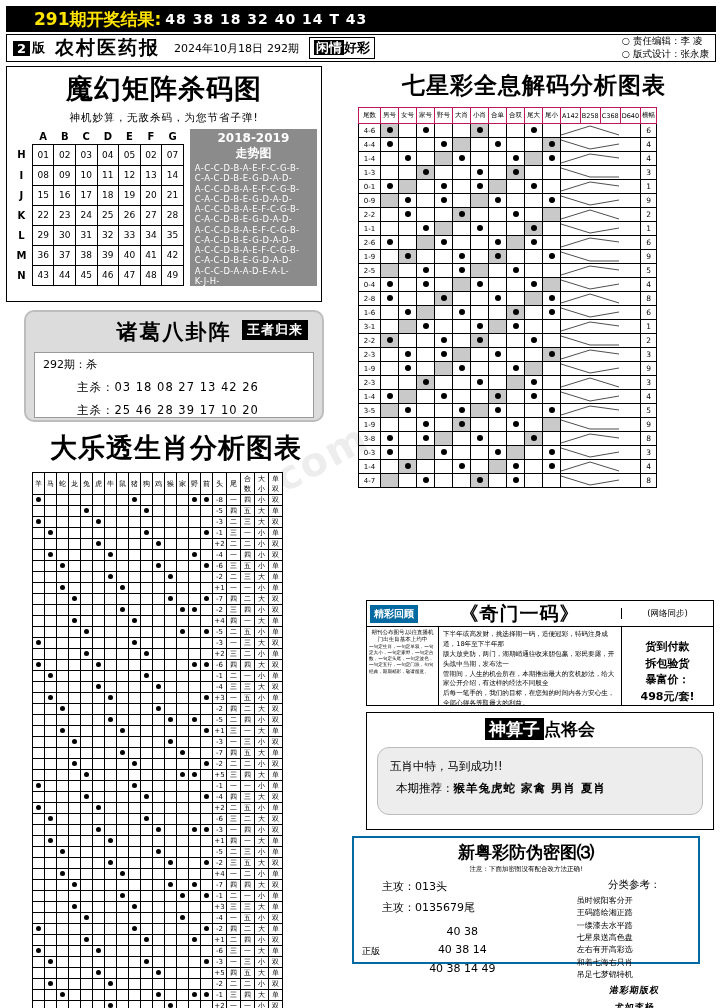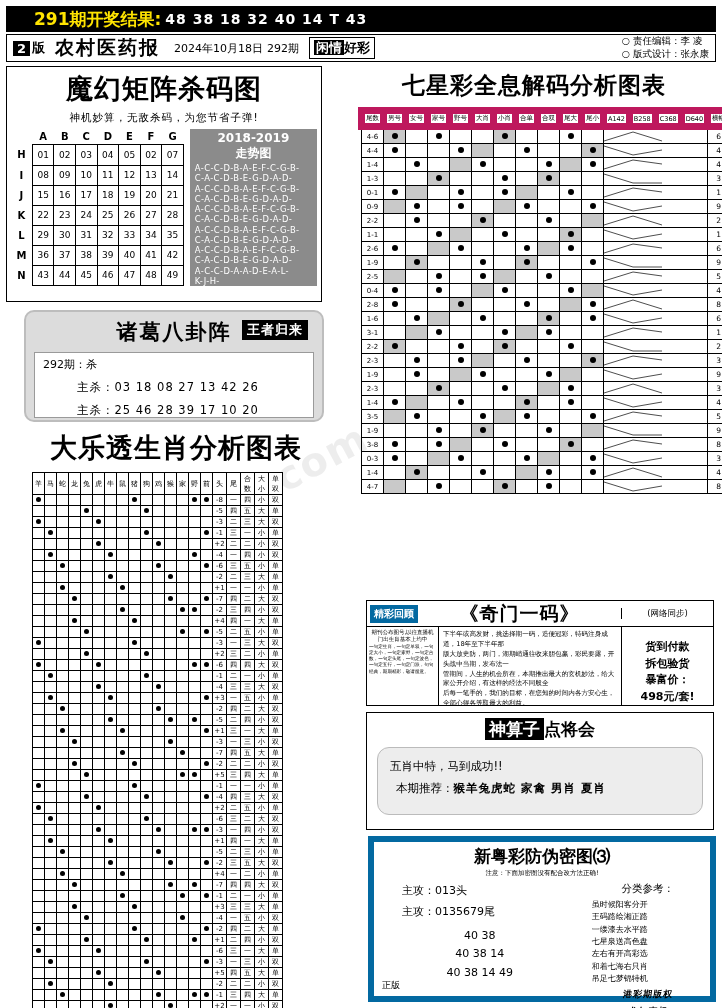--- a/index.html
+++ b/index.html
@@ -125,21 +125,21 @@
   table.zodiac td.n { width:14px; font-size:7px; }
 
   
   .rbox1 { left:352px; top:66px; width:364px; }
   .rbox1 h2 {
     text-align:center; font-size:23px; font-weight:bold; margin:4px 0 6px 0;
     font-family:"DejaVu Serif","Liberation Serif",serif; letter-spacing:1px;
   }
   table.holo { border-collapse:collapse; margin-left:6px; }
   table.holo th {
-    font-size:6.5px; font-weight:normal; border:7px solid #be185d; height:16px;
+    font-size:6.5px; font-weight:normal; border:1px solid #be185d; height:16px;
     padding:0 1px; background:#fff; white-space:nowrap;
   }
   table.holo td {
     border:1px solid #000; height:13.4px; padding:0; text-align:center; font-size:7px;
   }
   table.holo td.lbl { width:22px; font-size:7px; }
   table.holo td.c { width:18px; }
   table.holo td.c span {
     display:inline-block; width:6px; height:6px; border-radius:50%; background:#000;
   }
@@ -180,21 +180,21 @@
   .rbox3 .hd .r { font-size:17px; font-weight:bold; }
   .rbox3 .panel {
     margin:6px 10px 0 10px; background:#ededed; border:1px solid #bbb; border-radius:12px;
     height:68px; padding:8px 12px; font-size:11.5px; line-height:1.9;
   }
   .rbox3 .panel .l2 { margin-left:6px; }
   .rbox3 .panel .l2 b { letter-spacing:1px; }
 
   
   .rbox4 {
-    left:368px; top:836px; width:348px; height:166px; border:6px solid #0369a1; background:#fff;
+    left:352px; top:836px; width:348px; height:128px; border:2px solid #0369a1; background:#fff;
   }
   .rbox4 h3 {
     margin:3px 0 0 0; text-align:center; font-size:17px; font-weight:bold;
     font-family:"DejaVu Serif","Liberation Serif",serif;
   }
   .rbox4 .note { text-align:center; font-size:6.5px; margin-top:1px; }
   .rbox4 .cols { display:flex; margin-top:3px; }
   .rbox4 .left { width:218px; font-size:11px; text-align:center; line-height:1.9; }
   .rbox4 .left .m { text-align:left; margin-left:28px; }
   .rbox4 .nums { margin-top:4px; font-size:11px; line-height:1.7; }

